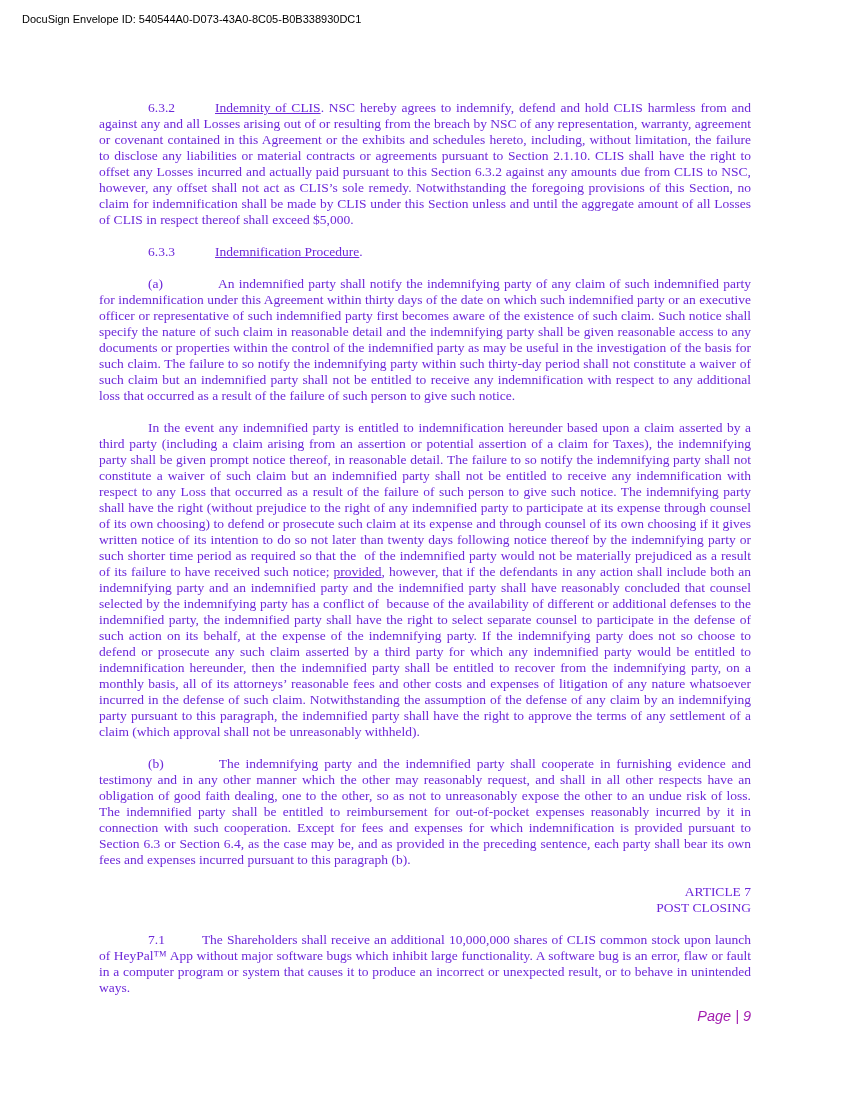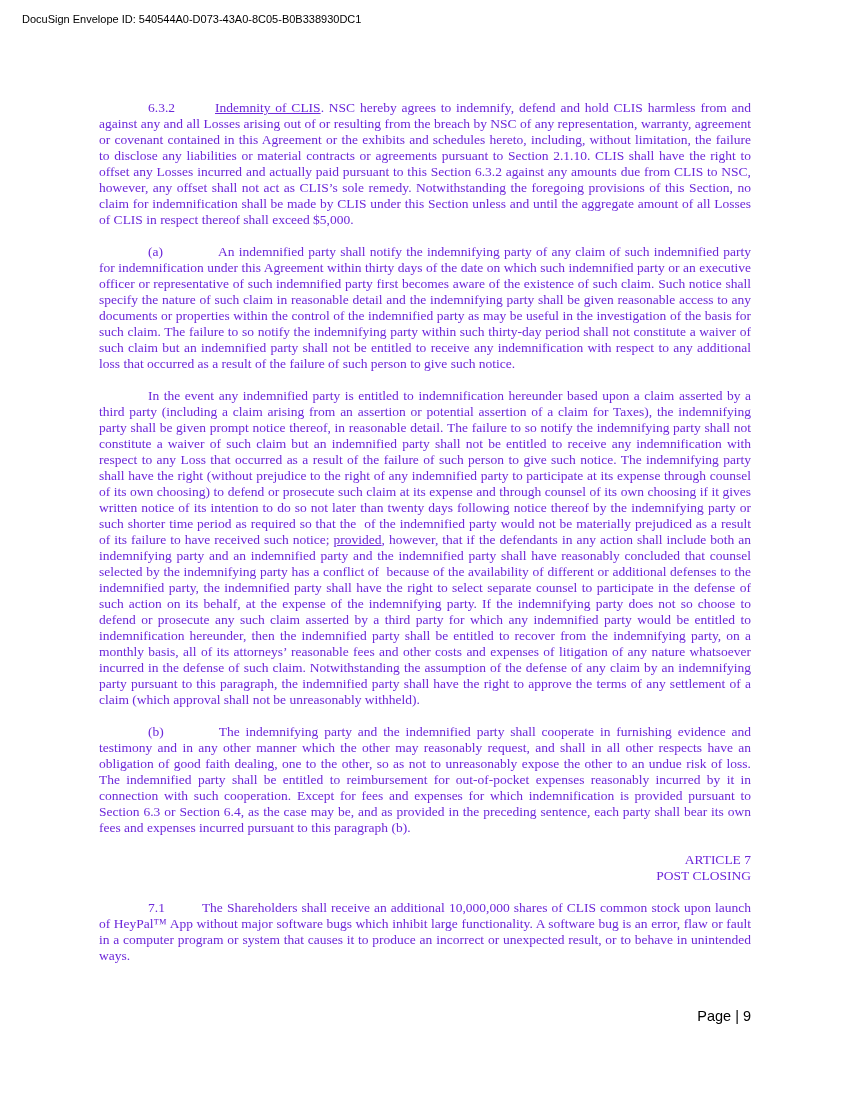--- a/index.html
+++ b/index.html
@@ -37,31 +37,33 @@
   p.indent  { text-indent: 49px; }
   p.center  { text-align: right; text-indent: 0; }
   .tab { display: inline-block; height: 1px; }
   .u   { text-decoration: underline; }
   .page-footer {
     position: absolute;
     right: 99px;
     top: 1008px;
     font-family: "Liberation Sans", sans-serif;
     font-size: 14.5px;
-    color: #000000;
+    color: #a21caf;
     white-space: nowrap;
+    font-style: italic;
   }
 </style>
 </head>
 <body>
 
 <div class="envelope-header">DocuSign Envelope ID: 540544A0-D073-43A0-8C05-B0B338930DC1</div>
 
 <div class="content">
     <p class="block justify indent">6.3.2<span class="tab" style="width: 40px;"></span><span class="u">Indemnity of CLIS</span>. NSC hereby agrees to indemnify, defend and hold CLIS harmless from and against any and all Losses arising out of or resulting from the breach by NSC of any representation, warranty, agreement or covenant contained in this Agreement or the exhibits and schedules hereto, including, without limitation, the failure to disclose any liabilities or material contracts or agreements pursuant to Section 2.1.10. CLIS shall have the right to offset any Losses incurred and actually paid pursuant to this Section 6.3.2 against any amounts due from CLIS to NSC, however, any offset shall not act as CLIS’s sole remedy. Notwithstanding the foregoing provisions of this Section, no claim for indemnification shall be made by CLIS under this Section unless and until the aggregate amount of all Losses of CLIS in respect thereof shall exceed $5,000.</p>
+    <p class="block justify indent">6.3.3<span class="tab" style="width: 40px;"></span><span class="u">Indemnification Procedure</span>.</p>
     <p class="block justify indent">(a)<span class="tab" style="width: 55px;"></span>An indemnified party shall notify the indemnifying party of any claim of such indemnified party for indemnification under this Agreement within thirty days of the date on which such indemnified party or an executive officer or representative of such indemnified party first becomes aware of the existence of such claim. Such notice shall specify the nature of such claim in reasonable detail and the indemnifying party shall be given reasonable access to any documents or properties within the control of the indemnified party as may be useful in the investigation of the basis for such claim. The failure to so notify the indemnifying party within such thirty-day period shall not constitute a waiver of such claim but an indemnified party shall not be entitled to receive any indemnification with respect to any additional loss that occurred as a result of the failure of such person to give such notice.</p>
     <p class="block justify indent">In the event any indemnified party is entitled to indemnification hereunder based upon a claim asserted by a third party (including a claim arising from an assertion or potential assertion of a claim for Taxes), the indemnifying party shall be given prompt notice thereof, in reasonable detail. The failure to so notify the indemnifying party shall not constitute a waiver of such claim but an indemnified party shall not be entitled to receive any indemnification with respect to any Loss that occurred as a result of the failure of such person to give such notice. The indemnifying party shall have the right (without prejudice to the right of any indemnified party to participate at its expense through counsel of its own choosing) to defend or prosecute such claim at its expense and through counsel of its own choosing if it gives written notice of its intention to do so not later than twenty days following notice thereof by the indemnifying party or such shorter time period as required so that the &nbsp;of the indemnified party would not be materially prejudiced as a result of its failure to have received such notice; <span class="u">provided</span>, however, that if the defendants in any action shall include both an indemnifying party and an indemnified party and the indemnified party shall have reasonably concluded that counsel selected by the indemnifying party has a conflict of &nbsp;because of the availability of different or additional defenses to the indemnified party, the indemnified party shall have the right to select separate counsel to participate in the defense of such action on its behalf, at the expense of the indemnifying party. If the indemnifying party does not so choose to defend or prosecute any such claim asserted by a third party for which any indemnified party would be entitled to indemnification hereunder, then the indemnified party shall be entitled to recover from the indemnifying party, on a monthly basis, all of its attorneys’ reasonable fees and other costs and expenses of litigation of any nature whatsoever incurred in the defense of such claim. Notwithstanding the assumption of the defense of any claim by an indemnifying party pursuant to this paragraph, the indemnified party shall have the right to approve the terms of any settlement of a claim (which approval shall not be unreasonably withheld).</p>
     <p class="block justify indent">(b)<span class="tab" style="width: 55px;"></span>The indemnifying party and the indemnified party shall cooperate in furnishing evidence and testimony and in any other manner which the other may reasonably request, and shall in all other respects have an obligation of good faith dealing, one to the other, so as not to unreasonably expose the other to an undue risk of loss. The indemnified party shall be entitled to reimbursement for out-of-pocket expenses reasonably incurred by it in connection with such cooperation. Except for fees and expenses for which indemnification is provided pursuant to Section 6.3 or Section 6.4, as the case may be, and as provided in the preceding sentence, each party shall bear its own fees and expenses incurred pursuant to this paragraph (b).</p>
     <p class="block center">ARTICLE 7<br>POST CLOSING</p>
     <p class="block justify indent">7.1<span class="tab" style="width: 37px;"></span>The Shareholders shall receive an additional 10,000,000 shares of CLIS common stock upon launch of HeyPal™ App without major software bugs which inhibit large functionality. A software bug is an error, flaw or fault in a computer program or system that causes it to produce an incorrect or unexpected result, or to behave in unintended ways.</p>
   </div>
 
 <div class="page-footer">Page | 9</div>
 
 </body></html>

